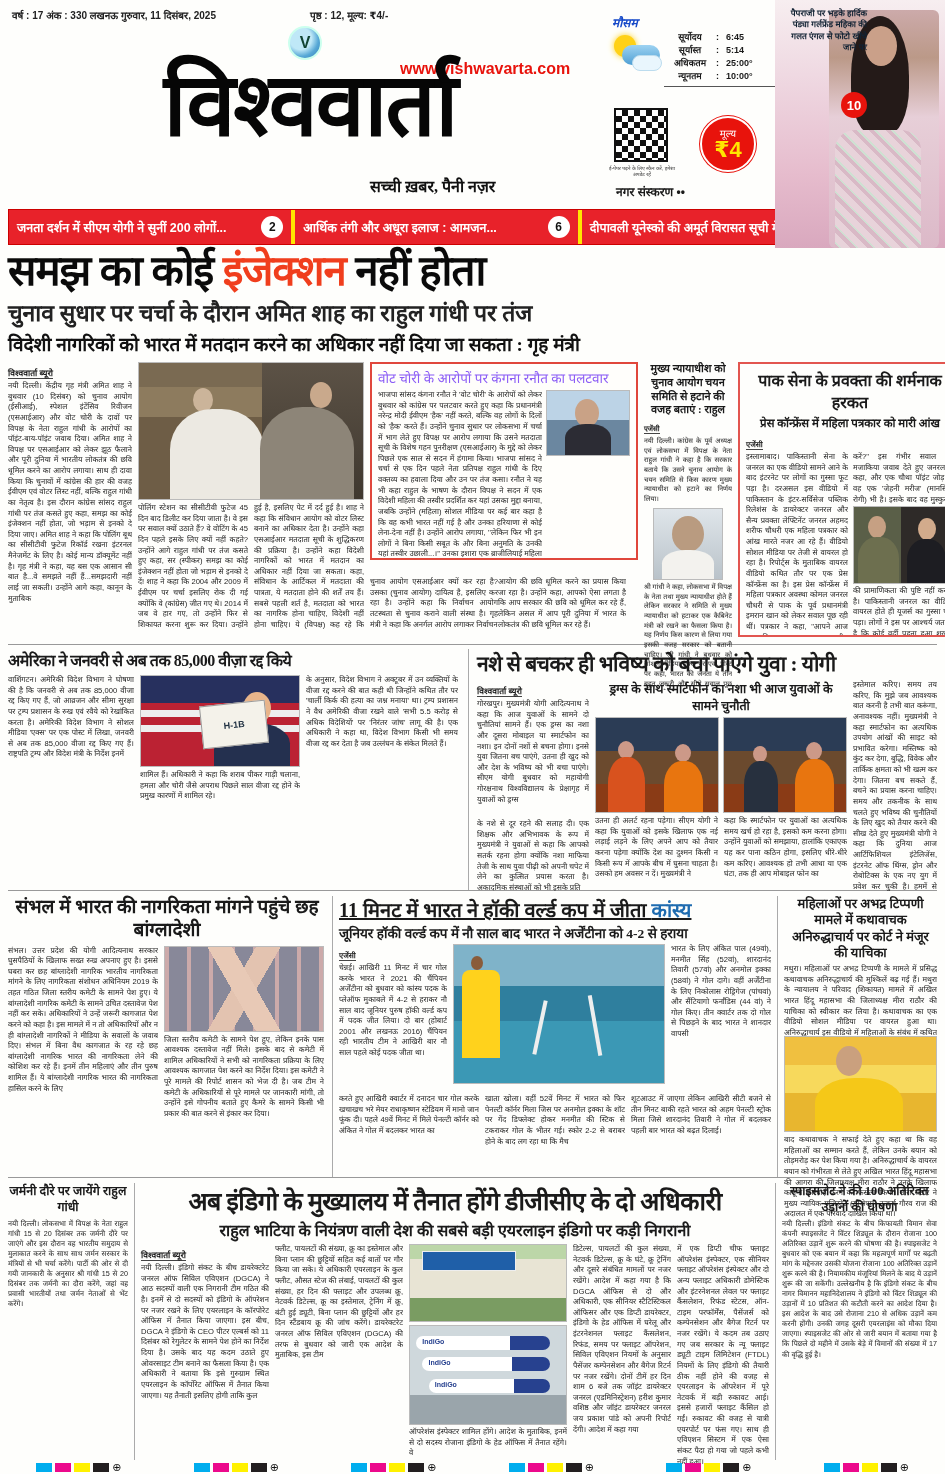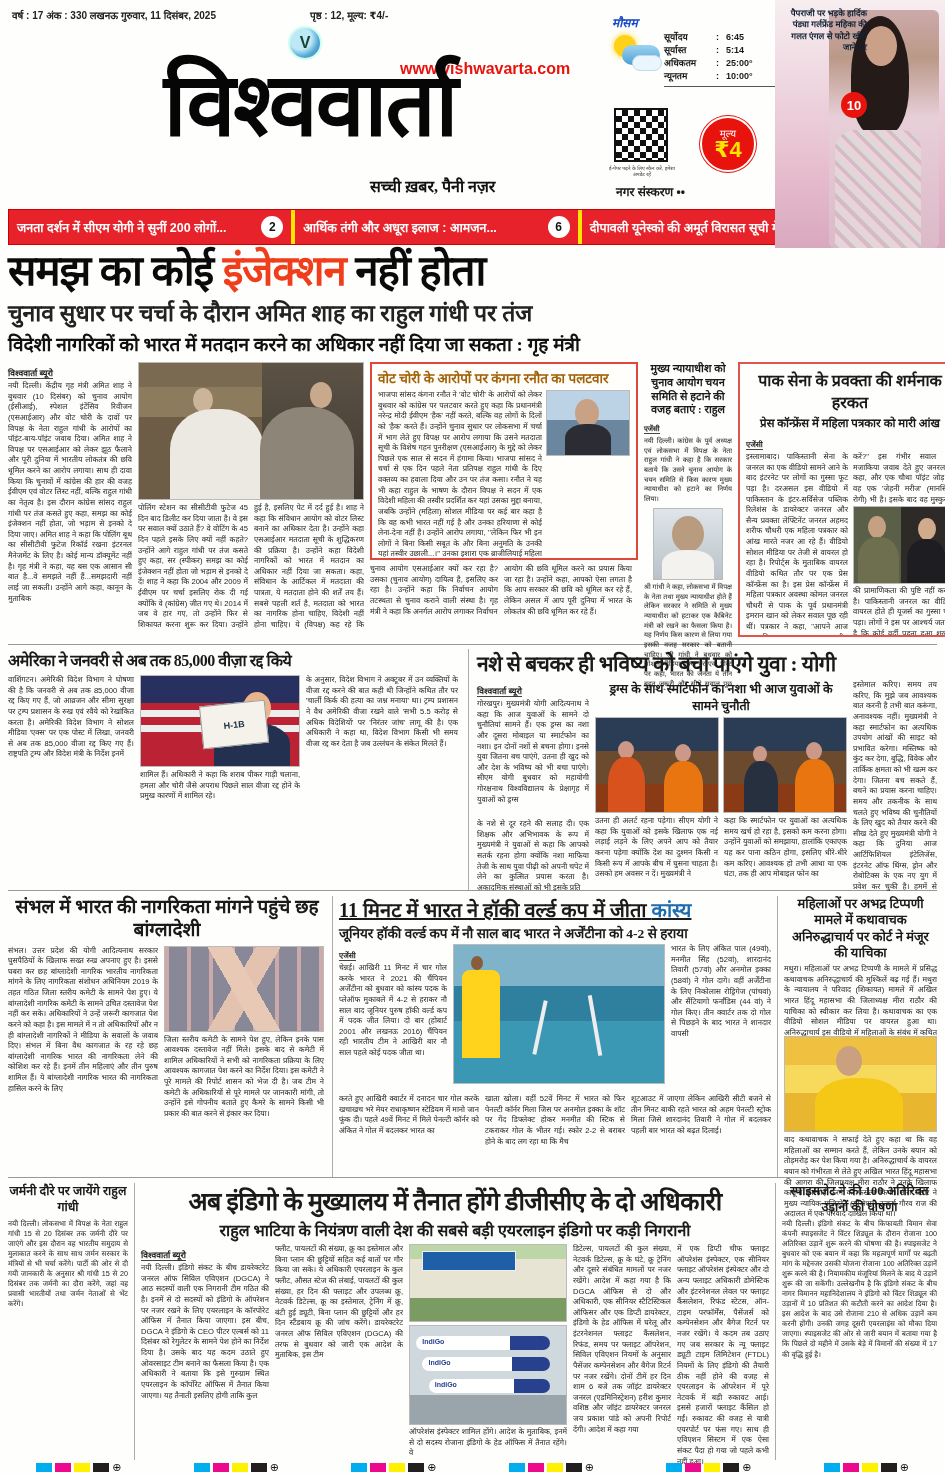--- a/index.html
+++ b/index.html
@@ -21,21 +21,21 @@
 
   .weather { position:absolute; left:612px; top:14px; width:165px; }
   .weather-title { color:#1649c8; font-weight:bold; font-size:12px; font-style:italic; }
   .weather-body { display:flex; }
   .weather-icon { width:52px; height:48px; position:relative; flex:none; }
   .sun { position:absolute; left:2px; top:4px; width:22px; height:22px; border-radius:50%; background:#ffd117; box-shadow:0 0 6px #ffd117; }
   .cloud { position:absolute; left:10px; top:14px; width:38px; height:20px; border-radius:12px; background:linear-gradient(#9ed3f2,#4f9fd4); }
   .cloud2 { position:absolute; left:20px; top:24px; width:30px; height:16px; border-radius:10px; background:#e9f6fd; border:1px solid #bcdcee; }
   .weather-rows { flex:1; font-size:9px; font-weight:bold; border-bottom:1px solid #555; padding-bottom:3px; }
   .weather-row { display:flex; line-height:1.45; }
-  .weather-row .wl { width:52px; }
+  .weather-row .wl { width:52px;text-align:center; }
   .weather-row .wc { width:10px; }
 
   .qr { position:absolute; left:614px; top:108px; width:54px; height:54px;
         background:conic-gradient(#111 25%, #fff 0 50%, #111 0 75%, #fff 0) 0 0/12px 12px, #fff; border:2px solid #111; }
   .qr-caption { position:absolute; left:606px; top:165px; width:72px; font-size:5px; text-align:center; color:#333; }
   .price-badge { position:absolute; left:700px; top:116px; width:56px; height:56px; border-radius:50%; background:#e8130c; border:2px solid #fff; box-shadow:0 0 0 1px #e8130c; text-align:center; }
   .price-badge .pl { color:#fff; font-size:10px; font-weight:normal; margin-top:8px; }
   .price-badge .pv { color:#ffe600; font-size:22px; font-weight:bold; line-height:0.9; }
 
   .model-panel { position:absolute; right:0; top:0; width:170px; height:248px; z-index:5;
@@ -69,21 +69,21 @@
   
   .lead { height:400px; padding-top:4px; }
   .lead-head { font-size:42px; font-weight:bold; letter-spacing:-1px; line-height:1.05; color:#0a0a0a; }
   .lead-head .red { color:#f03e1d; }
   .lead-sub1 { font-size:23px; font-weight:bold; margin-top:3px; color:#222; }
   .lead-sub2 { font-size:19px; font-weight:bold; margin-top:3px; color:#111; }
   .lead-cols { display:flex; gap:6px; margin-top:5px; height:275px; }
   .parl-photo { height:138px; background:linear-gradient(180deg,#7a6a52 0 18%, #8d7b5e 18% 40%, #6e5d46 40%); }
   .parl-right { position:absolute; right:0; top:0; width:45%; height:100%; background:linear-gradient(180deg,#5c5246,#3f382f); }
   .kangana-box { border:2px solid #e0473b; padding:5px 6px; height:198px; overflow:hidden; background:#fffefb; }
-  .box-head { font-size:13.5px; font-weight:bold; margin-bottom:3px; color:#a16207; }
+  .box-head { font-size:13.5px; font-weight:normal; margin-bottom:3px; color:#8b5cf6; }
   .cji-head { font-size:11px; font-weight:bold; text-align:center; line-height:1.25; }
   .cji-col .col { font-size:6.9px; }
   .pak-box { border:2px solid #e2554f; padding:5px 6px; height:100%; overflow:hidden; }
   .pak-head { font-size:16px; font-weight:bold; text-align:center; }
   .pak-sub { font-size:11.5px; font-weight:bold; text-align:center; margin:2px 0 3px 0; }
 
   
   .row2 { height:246px; display:flex; gap:8px; padding-top:4px; }
   .visa-head { font-size:16px; font-weight:bold; letter-spacing:-0.5px; }
   .yogi-head { font-size:21px; font-weight:bold; letter-spacing:-0.5px; }
@@ -230,21 +230,21 @@
       </div>
       <div style="width:268px; flex:none;">
         <div class="kangana-box">
           <div class="box-head serif">वोट चोरी के आरोपों पर कंगना रनौत का पलटवार</div>
           <div class="photo" style="float:right; width:84px; height:66px; margin:0 0 3px 4px; background:linear-gradient(180deg,#bcd3e6 0 45%, #6b87a0 45%);">
             <div class="head-c" style="left:34%;top:12%;width:24px;height:28px;background:#c9a286;"></div>
             <div class="torso" style="left:22%;top:52%;width:56%;height:48%;background:#2c2c34;"></div>
           </div>
           <div class="col" style="height:178px;">भाजपा सांसद कंगना रनौत ने 'वोट चोरी' के आरोपों को लेकर बुधवार को कांग्रेस पर पलटवार करते हुए कहा कि प्रधानमंत्री नरेन्द्र मोदी ईवीएम 'हैक' नहीं करते, बल्कि वह लोगों के दिलों को 'हैक' करते हैं। उन्होंने चुनाव सुधार पर लोकसभा में चर्चा में भाग लेते हुए विपक्ष पर आरोप लगाया कि उसने मतदाता सूची के विशेष गहन पुनरीक्षण (एसआईआर) के मुद्दे को लेकर पिछले एक साल से सदन में हंगामा किया। भाजपा सांसद ने चर्चा से एक दिन पहले नेता प्रतिपक्ष राहुल गांधी के दिए वक्तव्य का हवाला दिया और उन पर तंज कसा। रनौत ने यह भी कहा राहुल के भाषण के दौरान विपक्ष ने सदन में एक विदेशी महिला की तस्वीर प्रदर्शित कर यहां उसका मुद्दा बनाया, जबकि उन्होंने (महिला) सोशल मीडिया पर कई बार कहा है कि वह कभी भारत नहीं गई है और उनका हरियाणा से कोई लेना-देना नहीं है। उन्होंने आरोप लगाया, ''लेकिन फिर भी इन लोगों ने बिना किसी सबूत के और बिना अनुमति के उनकी यहां तस्वीर उछाली...।'' उनका इशारा एक ब्राजीलियाई महिला की ओर था, जिनका नाम हरियाणा की मतदाता सूची में होने का नेता प्रतिपक्ष ने दावा किया था।</div>
         </div>
-        <div style="display:flex; gap:6px; margin-top:4px;">
+        <div style="display:flex; margin-top:17px;">
           <div class="col" style="width:128px; height:66px;">चुनाव आयोग एसआईआर क्यों कर रहा है? उसका (चुनाव आयोग) दायित्व है, इसलिए कर रहा है। उन्होंने कहा कि निर्वाचन आयोग तटस्थता से चुनाव कराने वाली संस्था है। गृह मंत्री ने कहा कि अनर्गल आरोप लगाकर निर्वाचन</div>
           <div class="col" style="width:128px; height:66px;">आयोग की छवि धूमिल करने का प्रयास किया जा रहा है। उन्होंने कहा, आपको ऐसा लगता है कि आप सरकार की छवि को धूमिल कर रहे हैं, लेकिन असल में आप पूरी दुनिया में भारत के लोकतंत्र की छवि धूमिल कर रहे हैं।</div>
         </div>
       </div>
       <div class="cji-col" style="width:88px; flex:none;">
         <div class="cji-head serif">मुख्य न्यायाधीश को चुनाव आयोग चयन समिति से हटाने की वजह बताएं : राहुल</div>
         <div class="byline" style="font-size:7px;">एजेंसी</div>
         <div class="col" style="height:70px;">नयी दिल्ली। कांग्रेस के पूर्व अध्यक्ष एवं लोकसभा में विपक्ष के नेता राहुल गांधी ने कहा है कि सरकार बताये कि उसने चुनाव आयोग के चयन समिति से किस कारण मुख्य न्यायाधीश को हटाने का निर्णय लिया।</div>
         <div class="photo" style="width:70px; height:72px; margin:2px auto; background:linear-gradient(#dfe5ea,#b9c2c9);">
           <div class="head-c" style="left:26%;top:10%;width:32px;height:36px;background:#b99b80;"></div>

